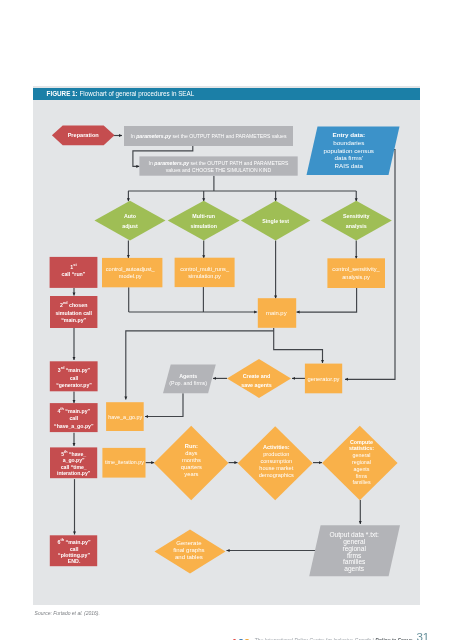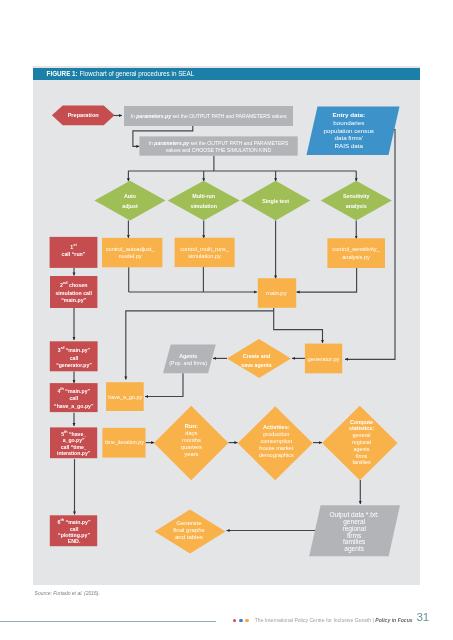--- a/index.html
+++ b/index.html
@@ -1,17 +1,17 @@
 <!DOCTYPE html>
 <html><head>
 <meta charset="utf-8">
 <style>
   html,body{margin:0;padding:0;}
   body{width:453px;height:640px;background:#ffffff;font-family:"Liberation Sans",sans-serif;overflow:hidden;}
-  #page{position:relative;width:453px;height:480px;}
+  #page{position:relative;width:453px;height:480px;margin-top:20px;}
   #figbox{position:absolute;left:33.2px;top:66px;width:386.6px;height:519.2px;background:#e3e5e7;}
   #fighdr{position:absolute;left:0;top:1.8px;width:387px;height:12.6px;background:#1b7fa7;}
   #fighdr .t{position:absolute;left:13.4px;top:2.3px;font-size:6.3px;color:#ffffff;white-space:nowrap;}
   #fighdr .t b{font-weight:bold;}
   svg#flow{position:absolute;left:0;top:0;width:453px;height:640px;}
   .src{position:absolute;left:34.6px;top:589.5px;font-size:5.0px;color:#7b7e82;font-style:italic;}
   #footrule{position:absolute;left:0px;top:620.7px;width:216px;height:1.3px;background:#8fadc0;}
   #footer{position:absolute;left:232.9px;top:613.4px;height:14px;display:flex;align-items:center;}
   #footer .dot{width:3.6px;height:3.6px;border-radius:50%;margin-right:2.6px;flex:none;}
   #footer .ftxt{font-size:5.1px;color:#9aa0a6;margin-left:3.3px;white-space:nowrap;}

